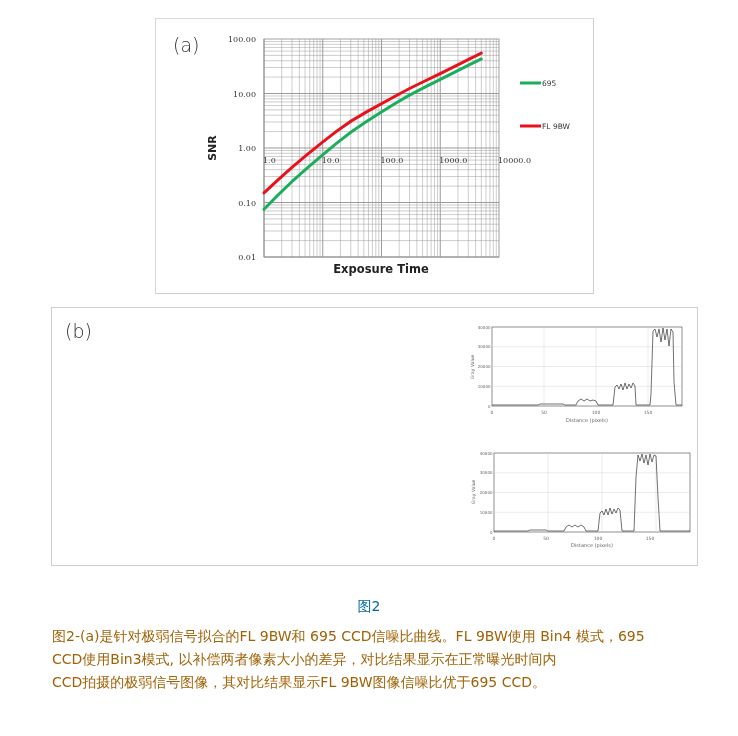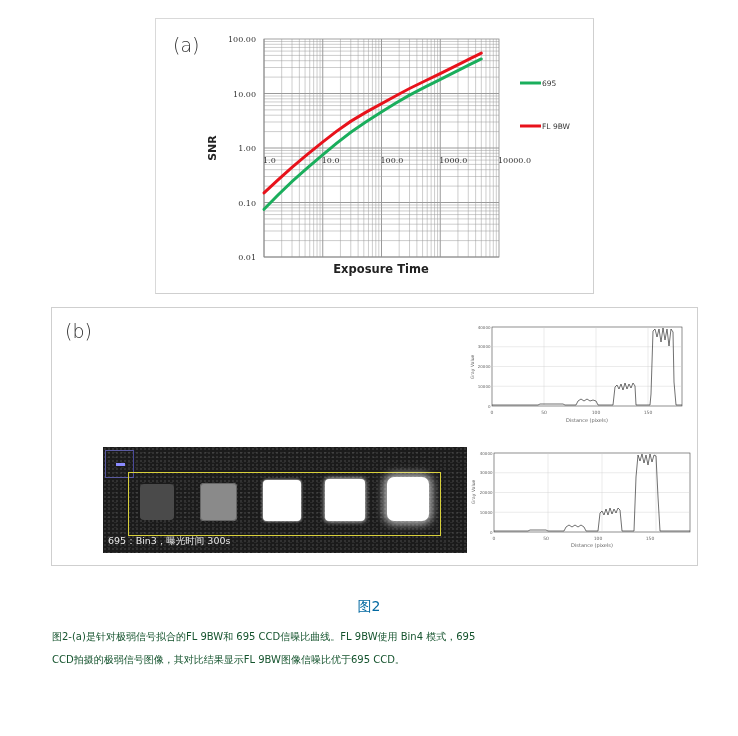--- a/index.html
+++ b/index.html
@@ -11,21 +11,21 @@
   .micro .noise { position:absolute; inset:0;
     background-image: radial-gradient(rgba(255,255,255,0.10) 1px, transparent 1.2px), radial-gradient(rgba(255,255,255,0.07) 1px, transparent 1.2px);
     background-size:4px 4px, 7px 5px; background-position:0 0, 2px 3px; }
   .micro .caption { position:absolute; left:5px; bottom:5px; font-family:"DejaVu Sans", sans-serif; font-size:9.5px; color:#e8e8e8; }
   .legend-box { position:absolute; border:1px solid #5a5aa0; }
   .legend-box .dash { position:absolute; left:10px; width:9px; height:3px; background:#8b8bff; }
   .roi { position:absolute; border:1px solid #d8d03a; }
   .square { position:absolute; border-radius:4px; }
   .profile { position:absolute; background:#fff; }
   .fig-title { position:absolute; left:0; width:738px; top:598px; text-align:center; font-size:14px; color:#0369a1; }
-  .body-text { position:absolute; left:52px; top:625px; width:660px; font-size:10px; line-height:23px; color:#14532d; }
+  .body-text { position:absolute; left:52px; top:625px; width:660px; font-size:14px; line-height:23px; color:#a16207; }
   .body-text p { margin:0; }
 </style>
 </head>
 <body>
 
 <div class="panel-a">
   <span class="panel-label" style="left:17px;top:15px;">(a)</span>
   <svg width="437" height="274" viewBox="155 18 437 274" style="position:absolute;left:0;top:0;">
     <g id="gridlines" stroke="#9a9a9a" stroke-width="0.6">
         <line x1="263" y1="38" x2="263" y2="256" stroke-width="1"></line>
@@ -156,33 +156,20 @@
           <text x="76" y="92">50</text>
           <text x="128" y="92">100</text>
           <text x="180" y="92">150</text>
         </g>
       <text id="prof0-yl" x="6" y="45" transform="rotate(-90 6 45)" font-size="4.5" fill="#666" text-anchor="middle" font-family="DejaVu Sans, sans-serif">Gray Value</text>
       <text id="prof0-xl" x="119" y="100" font-size="5" fill="#666" text-anchor="middle" font-family="DejaVu Sans, sans-serif">Distance (pixels)</text>
       <polyline fill="none" stroke="#333" stroke-width="0.7" points="24,83 70,83 72,82 95,82 97,83 108,83 110,79 113,77 116,79 119,77 122,79 125,78 128,79 130,83 145,83 147,65 149,63 151,67 153,62 155,68 157,61 159,67 161,62 163,66 165,61 167,64 168,83 182,83 183,72 185,9 187,7 189,15 191,7 193,20 195,6 197,18 199,7 201,24 203,7 205,10 206,60 208,83 214,83"></polyline>
     </svg>
   </div>
 
-  <div class="micro" style="left:51px;top:139px;width:364px;height:106px;">
-    <div class="noise"></div>
-    <div class="legend-box" style="left:2px;top:3px;width:27px;height:26px;border-right-color:#4a4a9a;">
-        <div class="dash" style="top:12px;"></div>
-      </div>
-    <div class="roi" style="left:25px;top:25px;width:311px;height:62px;"></div>
-    <div class="square" style="left:37px;top:37px;width:34px;height:36px;background:#4a4a4a;"></div>
-    <div class="square" style="left:97px;top:36px;width:37px;height:38px;background:#8a8a8a;box-shadow:inset 0 0 0 1px #666;"></div>
-    <div class="square" style="left:160px;top:33px;width:38px;height:41px;background:#fff;box-shadow:0 0 3px #fff;"></div>
-    <div class="square" style="left:222px;top:32px;width:40px;height:42px;background:#fff;box-shadow:0 0 5px #fff;"></div>
-    <div class="square" style="left:284px;top:30px;width:42px;height:44px;background:#fff;border-radius:7px;box-shadow:0 0 9px 3px rgba(255,255,255,0.7);"></div>
-    <span class="caption">695：Bin3，曝光时间 300s</span>
-  </div>
 
   <div class="profile" style="left:416px;top:139px;width:225px;height:106px;">
     <svg width="225" height="106" viewBox="0 0 225 106">
       <rect x="26" y="6" width="196" height="79" fill="none" stroke="#444" stroke-width="0.6"></rect>
       <g stroke="#ccc" stroke-width="0.4">
         <line x1="26" y1="25.75" x2="222" y2="25.75"></line>
           <line x1="26" y1="45.5" x2="222" y2="45.5"></line>
           <line x1="26" y1="65.25" x2="222" y2="65.25"></line>
         <line x1="80" y1="6" x2="80" y2="85"></line>
           <line x1="134" y1="6" x2="134" y2="85"></line>
@@ -205,14 +192,15 @@
       <text id="prof1-xl" x="124" y="100" font-size="5" fill="#666" text-anchor="middle" font-family="DejaVu Sans, sans-serif">Distance (pixels)</text>
       <polyline fill="none" stroke="#333" stroke-width="0.7" points="26,84 60,84 62,83 78,83 80,84 96,84 98,80 101,78 104,80 107,78 110,80 113,78 116,80 118,84 130,84 132,66 134,64 136,68 138,62 140,68 142,61 144,67 146,62 148,66 150,61 152,63 154,84 166,84 168,30 170,8 172,14 174,7 176,16 178,8 180,18 182,7 184,15 186,8 188,9 190,50 192,84 222,84"></polyline>
     </svg>
   </div>
 </div>
 
 <div class="fig-title">图2</div>
 
 <div class="body-text">
   <p>图2-(a)是针对极弱信号拟合的FL 9BW和 695 CCD信噪比曲线。FL 9BW使用 Bin4 模式，695</p>
+  <p>CCD使用Bin3模式, 以补偿两者像素大小的差异，对比结果显示在正常曝光时间内</p>
   <p>CCD拍摄的极弱信号图像，其对比结果显示FL 9BW图像信噪比优于695 CCD。</p>
 </div>
 
 </body></html>

